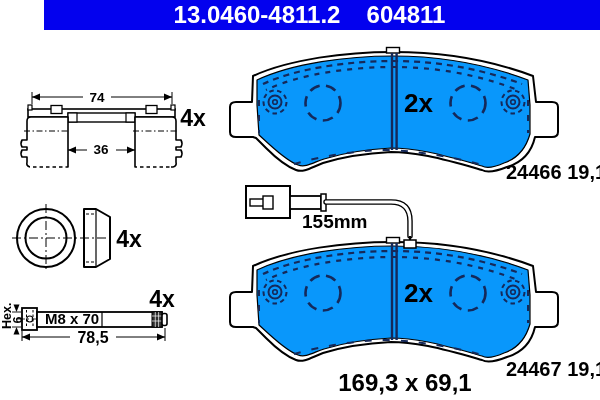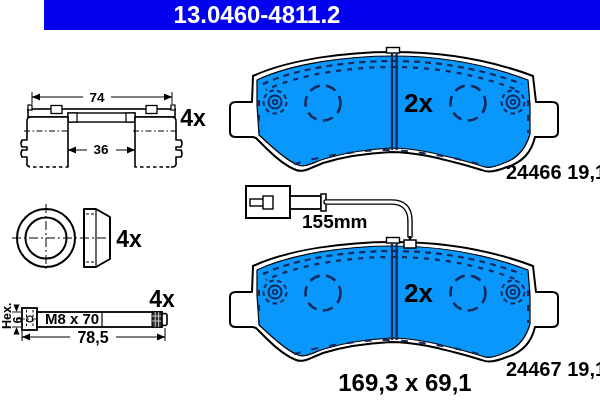--- a/index.html
+++ b/index.html
@@ -176,14 +176,15 @@
       <use href="#padShape"></use>
       <text class="t" x="176" y="62" font-size="26" fill="#0d1b33">2x</text>
     </g>
     <rect x="404" y="240" width="12" height="8" fill="#fff" stroke="#000" stroke-width="1.5"></rect>
     <text class="t" x="506" y="376" font-size="20">24467 19,1</text>
     <text class="t" x="405" y="391" font-size="24" text-anchor="middle">169,3 x 69,1</text>
   </svg>
 
   <div class="header-bar">
     <span class="hd-part">13.0460-4811.2</span>
+    <span class="hd-art">604811</span>
   </div>
 </div>
 
 </body></html>

